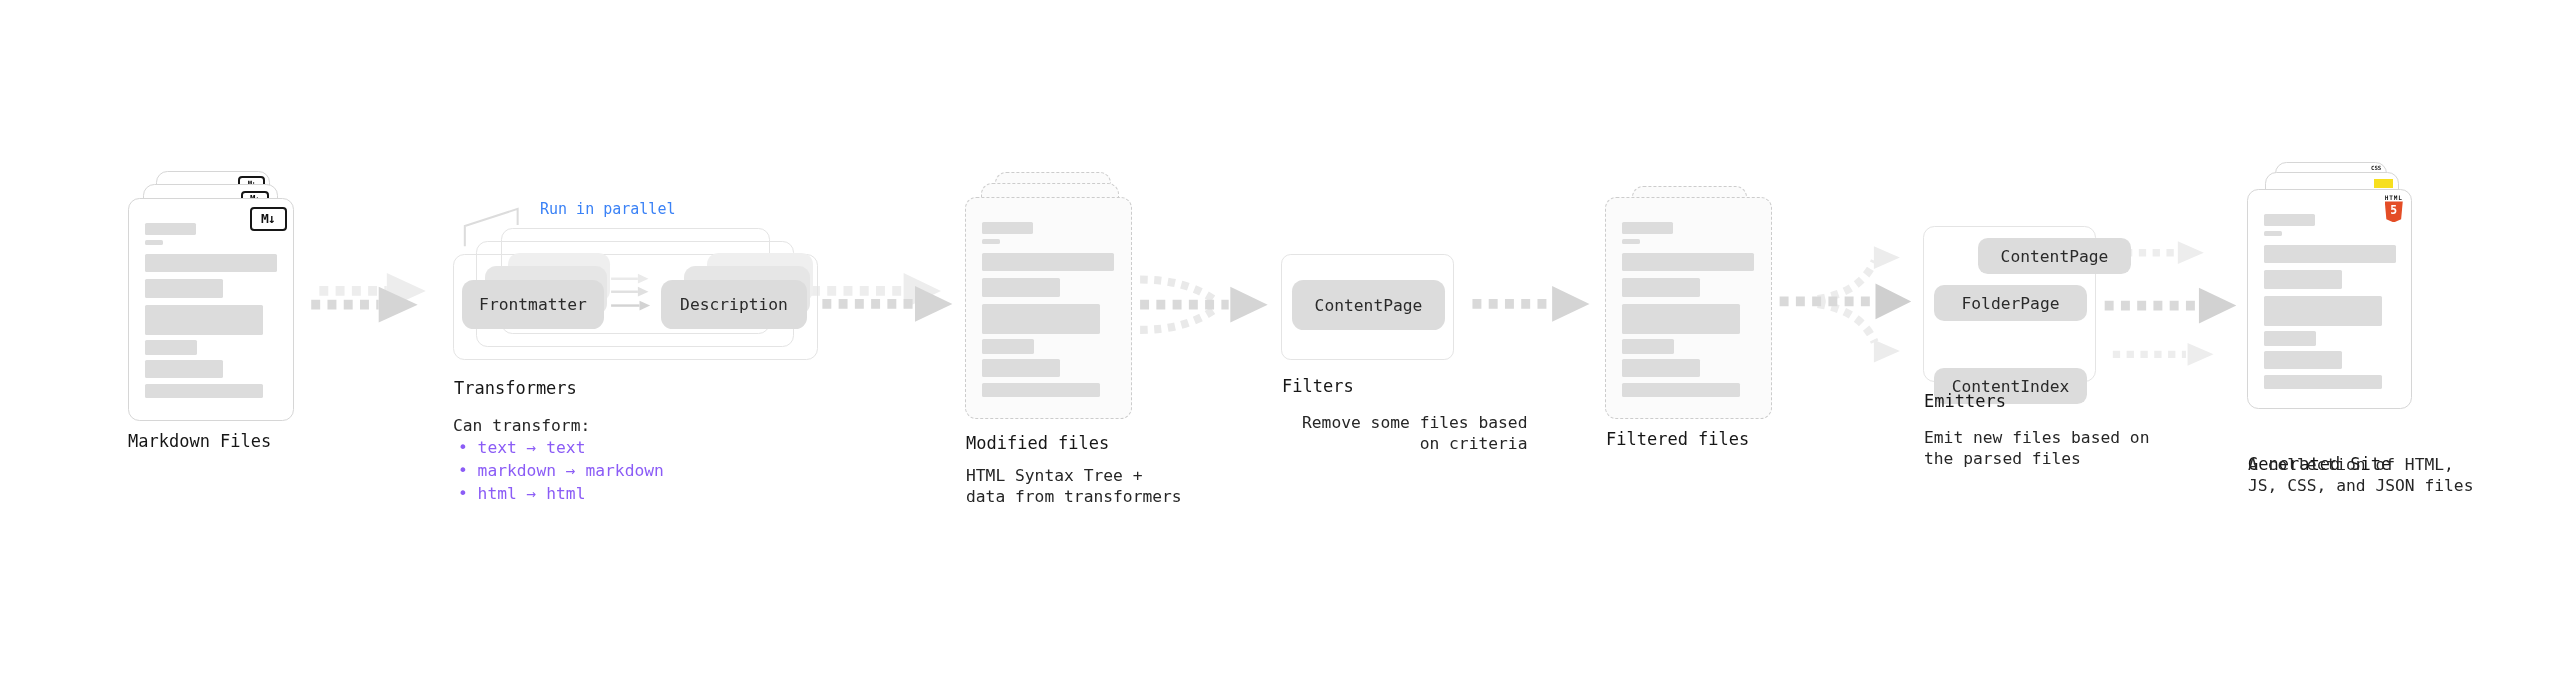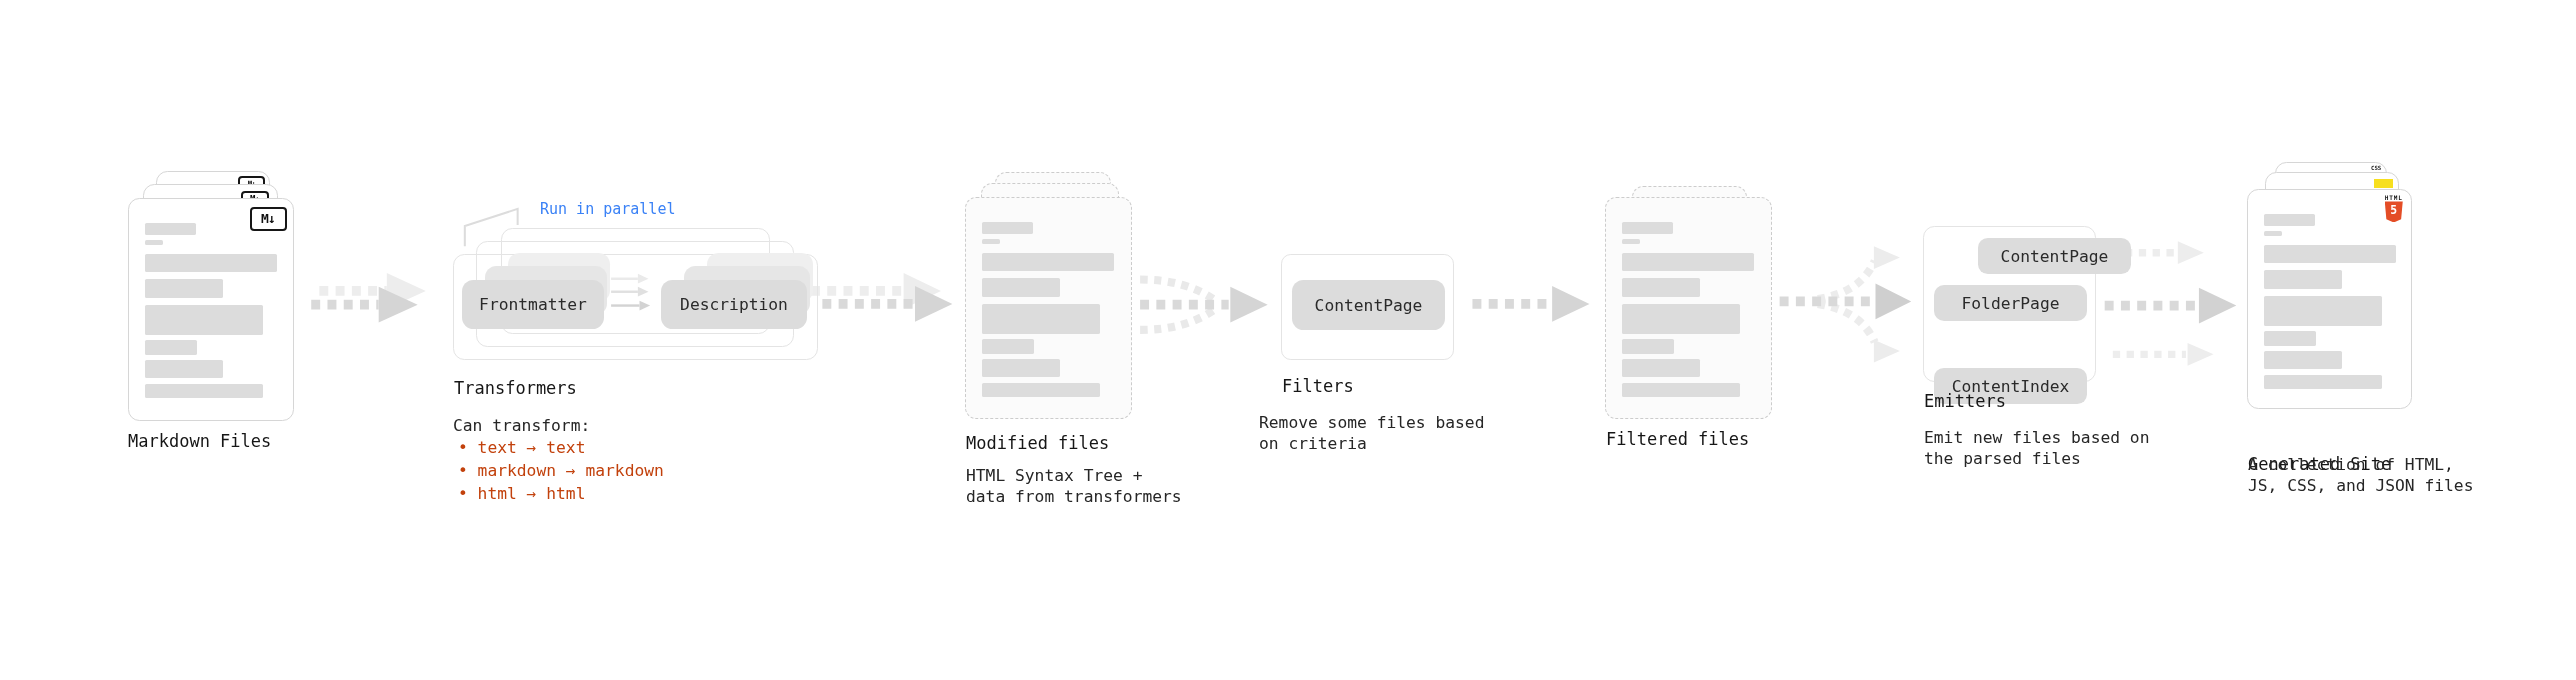--- a/index.html
+++ b/index.html
@@ -38,21 +38,21 @@
   .container-box.opaque{background:#ffffff;}
   .pill{position:absolute;background:#dcdcdc;border-radius:11.4px;display:flex;align-items:center;justify-content:center;
         font-size:16.3px;color:#2a2a2a;box-sizing:border-box;white-space:pre;}
   .pill.ghost1{background:#e6e6e6;}
   .pill.ghost2{background:#efefef;}
 
   
   .label{position:absolute;font-size:17px;line-height:28px;font-weight:500;color:#161616;white-space:pre;}
   .subtext{position:absolute;font-size:16.3px;line-height:21px;color:#262626;white-space:pre-line;}
   .note-title{position:absolute;font-size:16.3px;line-height:21px;color:#262626;white-space:pre;}
-  .bullets{position:absolute;font-size:16.3px;color:#c2410c;}
+  .bullets{position:absolute;font-size:16.3px;color:#8b5cf6;}
   .bullets div{line-height:23px;white-space:pre;}
   .annotation{position:absolute;font-size:15px;color:#3b82f6;white-space:pre;}
 </style>
 </head>
 <body>
 
 <div class="canvas">
 
   <svg class="arrow-layer" width="2576" height="681" viewBox="0 0 3170 838">
 
@@ -171,21 +171,21 @@
     </div>
     <div class="label" style="left:966px;top:429px;">Modified files</div>
     <div class="subtext" style="left:966px;top:465px;">HTML Syntax Tree +
 data from transformers</div>
   </div>
 
   <div>
     <div class="container-box opaque" style="left:1281px;top:254px;width:173px;height:106px;border-radius:9.8px;"></div>
     <div class="pill" style="left:1292px;top:280px;width:153px;height:50px;">ContentPage</div>
     <div class="label" style="left:1282px;top:372px;">Filters</div>
-    <div class="subtext" style="left:1259px;top:412px;">Remove some files based
+    <div class="subtext" style="left:1302px;top:412px;text-align:right;">Remove some files based
 on criteria</div>
   </div>
 
   <div>
     <div class="doc-card dashed" style="left:1632px;top:186px;width:115px;height:219px;"></div>
     <div class="doc-card dashed" style="left:1605px;top:197px;width:167px;height:222px;">
       <div class="bar b1"></div>
       <div class="bar b2"></div>
       <div class="bar b3"></div>
       <div class="bar b4"></div>

